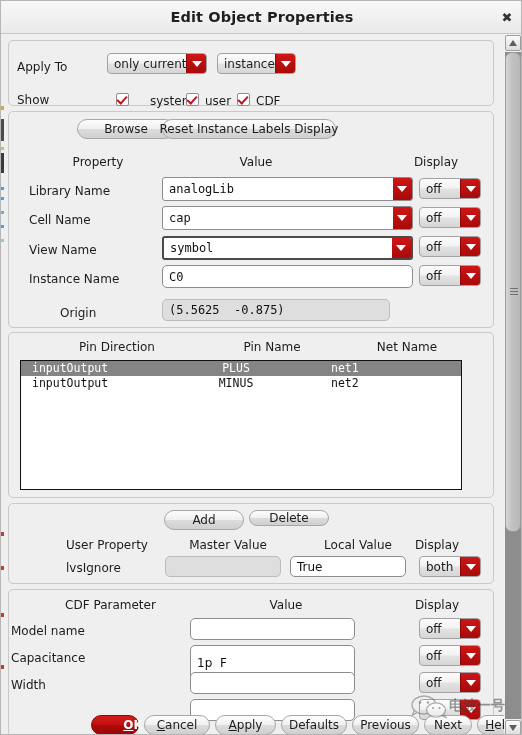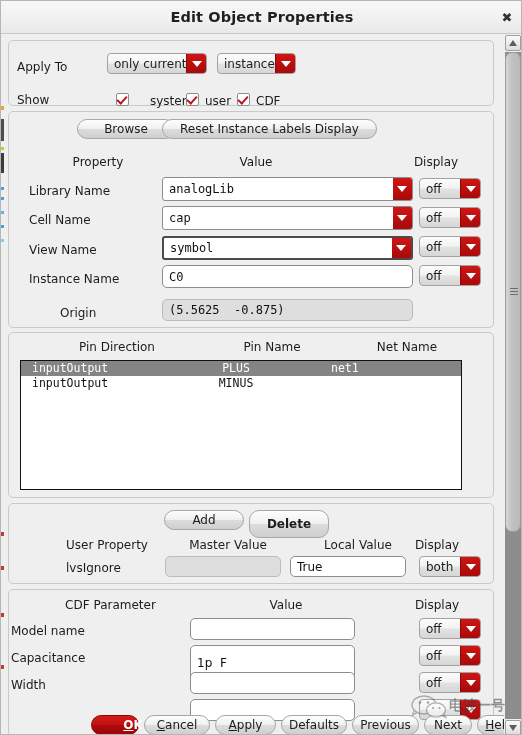--- a/index.html
+++ b/index.html
@@ -385,21 +385,21 @@
       <div class="cbox" style="left:177px; top:52px;"></div>
       <div class="lbl" style="left:196px; top:53px;">user</div>
 
       <div class="cbox" style="left:228px; top:52px;"></div>
       <div class="lbl" style="left:247px; top:53px;">CDF</div>
     </div>
 
     <div class="panel" style="left:7px; top:76px; width:486px; height:217px;">
 
       <div class="pill" style="left:68px; top:7px; width:98px; height:20px;">Browse</div>
-      <div class="pill" style="left:153px; top:7px; width:215px; height:20px;">Reset Instance Labels Display</div>
+      <div class="pill" style="left:153px; top:7px; width:174px; height:20px;">Reset Instance Labels Display</div>
 
       <div class="hdr" style="left:28px; top:43px; width:122px;">Property</div>
       <div class="hdr" style="left:215px; top:43px; width:64px;">Value</div>
       <div class="hdr" style="left:395px; top:43px; width:64px;">Display</div>
 
       <div class="lbl" style="left:20px; top:72px;">Library Name</div>
       <div class="ecombo" style="left:153px; top:65px; width:251px; height:24px;">
         <div class="ev">analogLib</div>
         <div class="earw"></div>
       </div>
@@ -431,48 +431,49 @@
       <div class="lbl" style="left:20px; top:160px;">Instance Name</div>
       <div class="tinput" style="left:153px; top:153px; width:251px; height:23px;">
         <div class="tv">C0</div>
       </div>
       <div class="combo" style="left:410px; top:153px; width:62px; height:21px;">
         <div class="cv">off</div>
         <div class="arw"></div>
       </div>
 
       <div class="lbl" style="left:51px; top:194px;">Origin</div>
-      <div class="tinput readonly" style="left:153px; top:187px; width:251px; height:22px;">
+      <div class="tinput readonly" style="left:153px; top:187px; width:228px; height:22px;">
         <div class="tv">(5.5625  -0.875)</div>
       </div>
     </div>
 
     <div class="panel" style="left:7px; top:297px; width:486px; height:166px;">
 
       <div class="hdr" style="left:28px; top:7px; width:160px;">Pin Direction</div>
       <div class="hdr" style="left:208px; top:7px; width:110px;">Pin Name</div>
       <div class="hdr" style="left:343px; top:7px; width:110px;">Net Name</div>
 
       <div id="pin-list" style="left:11px; top:27px; width:442px; height:130px;">
         <div class="pin-row sel">
           <span class="pc0">inputOutput</span>
           <span class="pc1">PLUS</span>
           <span class="pc2">net1</span>
         </div>
         <div class="pin-row">
           <span class="pc0">inputOutput</span>
           <span class="pc1">MINUS</span>
+          <span class="pc2">net2</span>
         </div>
       </div>
     </div>
 
     <div class="panel" style="left:7px; top:468px; width:486px; height:81px;">
 
       <div class="pill" style="left:155px; top:6px; width:80px; height:20px;">Add</div>
-      <div class="pill" style="left:240px; top:6px; width:80px; height:28px;font-weight:bold;">Delete</div>
+      <div class="pill" style="left:240px; top:6px; width:80px; height:16px;">Delete</div>
 
       <div class="hdr" style="left:28px; top:34px; width:140px;">User Property</div>
       <div class="hdr" style="left:157px; top:34px; width:124px;">Master Value</div>
       <div class="hdr" style="left:287px; top:34px; width:124px;">Local Value</div>
       <div class="hdr" style="left:396px; top:34px; width:64px;">Display</div>
 
       <div class="lbl" style="left:57px; top:57px;">lvsIgnore</div>
       <div class="tinput readonly" style="left:156px; top:52px; width:116px; height:21px;">
         <div class="tv sans"></div>
       </div>

